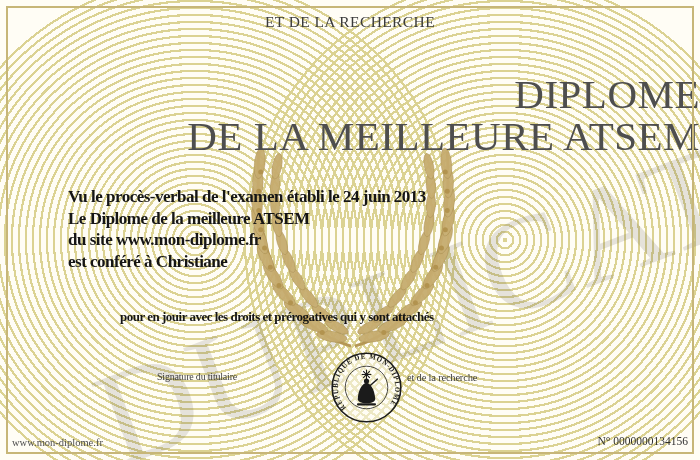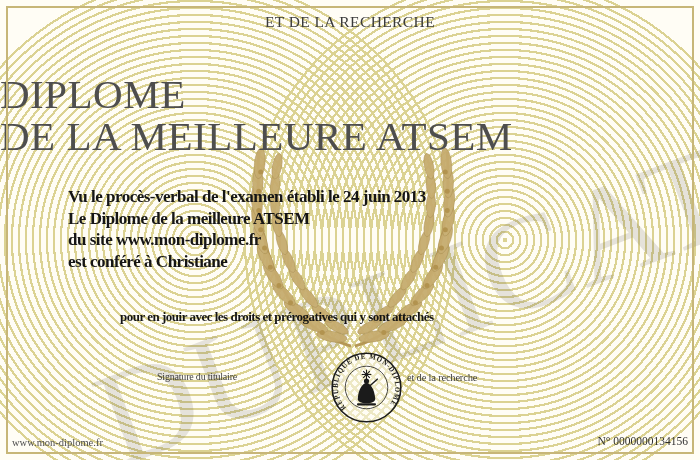--- a/index.html
+++ b/index.html
@@ -24,21 +24,21 @@
     font-size:135px;line-height:170px;text-align:center;letter-spacing:2px;
     color:rgba(95,90,80,0.16);transform:rotate(-21deg);transform-origin:center;
     z-index:2;white-space:nowrap;font-weight:400;
   }
   .wreath{position:absolute;left:228px;top:133px;width:250px;height:228px;z-index:3;}
   .hdr{
     position:absolute;left:0;top:12px;width:700px;text-align:center;
     font-size:15.5px;line-height:19px;letter-spacing:0.4px;color:#3b3b3b;z-index:5;
   }
   .title{
-    position:absolute;left:0;top:73px;width:700px;text-align:left;
+    position:absolute;left:0;top:73px;width:700px;text-align:right;
     font-size:41px;line-height:42px;letter-spacing:0.5px;color:#4e4e4e;z-index:5;
   }
   .body-block{
     position:absolute;left:68px;top:186px;width:560px;
     font-size:17px;font-weight:bold;letter-spacing:-0.5px;line-height:21.5px;
     color:#151515;z-index:5;
   }
   .grant{
     position:absolute;left:112px;top:309px;width:560px;
     font-size:13px;font-weight:bold;letter-spacing:-0.5px;color:#151515;z-index:5;margin-left:8px;

